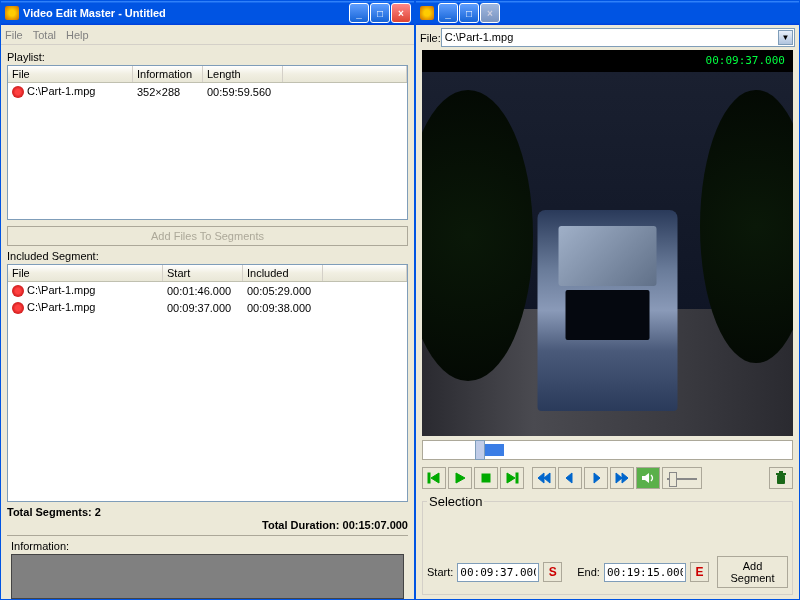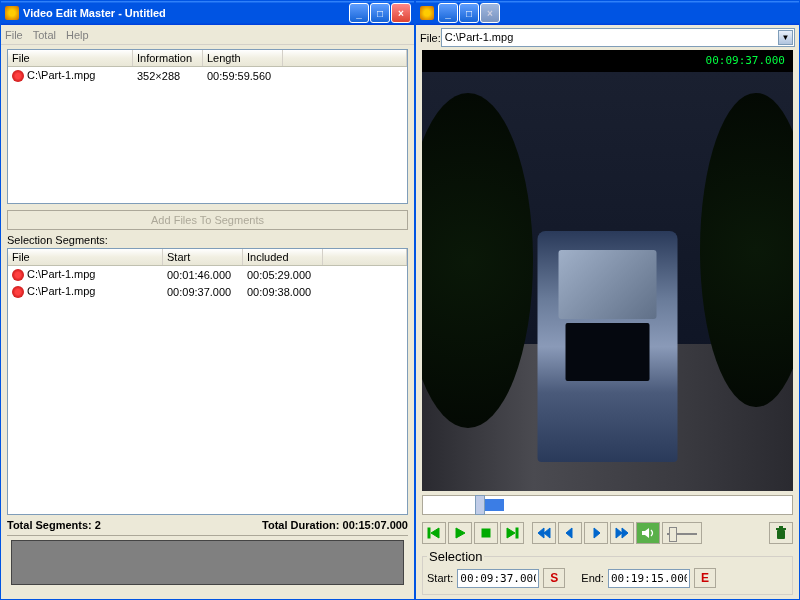--- a/index.html
+++ b/index.html
@@ -21,21 +21,21 @@
 .lv-head { display:flex; background: linear-gradient(to bottom,#fff 0%,#f1efe2 50%,#e9e7d7 100%); border-bottom:1px solid #c0c0b0; height:17px; }
 .lv-head .col { border-right:1px solid #d4d0c8; padding: 2px 4px; white-space:nowrap; overflow:hidden;}
 .lv-body { overflow:auto; }
 .lv-row { display:flex; height:17px; align-items:center; }
 .lv-row .cell { padding: 1px 4px; white-space:nowrap; overflow:hidden;}
 .file-icon { width:12px; height:12px; background: radial-gradient(circle,#ff4040 30%,#a00 100%); border-radius:50%; display:inline-block; margin-right:3px; vertical-align:middle;}
 .btn { border:1px solid #aca899; background:#ece9d8; padding:3px 6px; font-size:11px; }
 .btn:disabled { color:#aca899; }
 .footer-row { display:flex; padding:4px 0; font-size:11px;}
 .footer-row .left { flex:1; font-weight:bold;}
-.footer-row .right { font-weight:bold;}
+.footer-row .right { font-weight:bold;margin-top:13px;}
 .info-bar { height:60px; border-top:1px solid #aca899; padding:2px 4px;}
 .info-bar-content { height:45px; background:#808080; border:1px solid #444; margin-top:2px;}
 
 .file-row { display:flex; align-items:center; padding:3px 4px; }
 .file-input { flex:1; border:1px solid #7f9db9; background:#fff; padding:2px 3px; font-size:11px; height:19px; position:relative;}
 .file-input .dd { position:absolute; right:1px; top:1px; width:15px; height:15px; background:linear-gradient(to bottom,#e8f0fa,#b0c4de); border:1px solid #7f9db9; display:flex; align-items:center; justify-content:center; font-size:8px; color:#000;}
 .video-area { flex:1; background:#000; margin: 0 6px; position:relative; overflow:hidden;}
 .timecode { position:absolute; top:4px; right:8px; color:#00ff40; font-family:monospace; font-size:11px;}
 .scene { position:absolute; left:0; right:0; top:22px; bottom:0; background:linear-gradient(to bottom,#1a2030 0%,#0a1020 100%);}
 .car { position:absolute; left:50%; top:38%; width:38%; height:55%; transform:translateX(-50%); background:linear-gradient(to bottom,#2a3a5a 0%,#6a7c9a 30%,#8a9ab8 50%,#4a5a7a 70%,#2a3a5a 100%); border-radius:8px 8px 4px 4px;}
@@ -50,21 +50,21 @@
 .seek-fill{ position:absolute; left:14%; top:3px; bottom:3px; width:8%; background:#3b7de5;}
 .seek-thumb{ position:absolute; left:14%; top:-1px; width:10px; height:20px; background:#c0cce8; border:1px solid #7f9db9;}
 .ctrl-row { display:flex; padding:3px 6px; gap:2px; align-items:center;}
 .ctrlbtn{ width:24px; height:22px; border:1px solid #aca899; background:#ece9d8; display:flex; align-items:center; justify-content:center; font-size:10px;}
 .ctrlbtn svg{ width:14px; height:14px;}
 .ctrlbtn.green svg{ fill:#0a0; stroke:#0a0;}
 .ctrlbtn.blue svg{ fill:#06c; stroke:#06c;}
 .vol{ width:24px; height:22px; border:1px solid #aca899; background:#5ab04a; display:flex; align-items:center; justify-content:center;}
 .fieldset{ border:1px solid #d4d0c8; margin:2px 6px 4px; padding:4px 4px 6px; position:relative;}
 .fieldset legend{ font-size:13px; padding:0 2px;}
-.sel-row{ display:flex; align-items:center; gap:4px;}
+.sel-row{ display:flex; align-items:center; gap:4px;margin-top:43px;}
 .sel-input{ width:82px; border:1px solid #7f9db9; background:#fff; padding:2px 2px; font-family:monospace; font-size:11px; height:19px;}
 .se-btn{ width:22px; height:20px; border:1px solid #aca899; background:#ece9d8; color:#c00; font-weight:bold; font-size:12px; display:flex; align-items:center; justify-content:center;}
 .spacer{ flex:1;}
 .slider-box{ width:40px; height:22px; border:1px solid #aca899; background:#ece9d8; position:relative;}
 .slider-box::before{content:"";position:absolute;left:4px;right:4px;top:50%;height:2px;background:#888;}
 .slider-box::after{content:"";position:absolute;left:6px;top:4px;width:6px;height:13px;background:#ece9d8;border:1px solid #888;}
 .trash svg{fill:#1a6818;}
 </style>
 </head>
 <body>
@@ -78,38 +78,39 @@
       <div class="tbtn max">□</div>
       <div class="tbtn close">×</div>
     </div>
   </div>
   <div class="menubar">
     <span>File</span>
     <span>Total</span>
     <span>Help</span>
   </div>
   <div class="body-area">
+    <div class="lbl">Playlist:</div>
     <div class="listview" style="height:155px;">
       <div class="lv-head">
         <div class="col" style="width:125px">File</div>
         <div class="col" style="width:70px">Information</div>
         <div class="col" style="width:80px">Length</div>
         <div class="col" style="flex:1"></div>
       </div>
       <div class="lv-body" id="playlist-body">
           <div class="lv-row">
             <div class="cell" style="width:125px"><span class="file-icon"></span>C:\Part-1.mpg</div>
             <div class="cell" style="width:70px">352×288</div>
             <div class="cell" style="width:80px">00:59:59.560</div>
           </div>
         </div>
     </div>
     <div style="height:6px"></div>
     <button class="btn" disabled="">Add Files To Segments</button>
-    <div class="lbl" style="margin-top:4px">Selection Segments:</div>
+    <div class="lbl" style="margin-top:4px">Included Segment:</div>
     <div class="listview" style="flex:1; min-height:145px;">
       <div class="lv-head">
         <div class="col" style="width:155px">File</div>
         <div class="col" style="width:80px">Start</div>
         <div class="col" style="width:80px">Included</div>
         <div class="col" style="flex:1"></div>
       </div>
       <div class="lv-body" id="segments-body">
           <div class="lv-row">
             <div class="cell" style="width:155px"><span class="file-icon"></span>C:\Part-1.mpg</div>
@@ -121,20 +122,21 @@
             <div class="cell" style="width:80px">00:09:37.000</div>
             <div class="cell" style="width:80px">00:09:38.000</div>
           </div>
         </div>
     </div>
     <div class="footer-row">
       <div class="left"><span>Total Segments: </span><span>2</span></div>
       <div class="right"><span>Total Duration: </span><span>00:15:07.000</span></div>
     </div>
     <div class="info-bar">
+      <div class="lbl">Information:</div>
       <div class="info-bar-content"></div>
     </div>
   </div>
 </div>
 
 <div class="window" style="left:415px; top:0; width:385px; height:600px;">
   <div class="titlebar">
     <div class="titlebar-icon"></div>
     <div class="titlebar-btns">
       <div class="tbtn min">_</div>
@@ -230,15 +232,16 @@
     <legend>Selection</legend>
     <div class="sel-row">
       <span>Start:</span>
       <input class="sel-input" value="00:09:37.000" style="">
       <div class="se-btn">S</div>
       <div style="width:8px"></div>
       <span>End:</span>
       <input class="sel-input" value="00:19:15.000" style="">
       <div class="se-btn">E</div>
       <div class="spacer"></div>
+      <button class="btn">Add Segment</button>
     </div>
   </fieldset>
 </div>
 
 </body></html>

